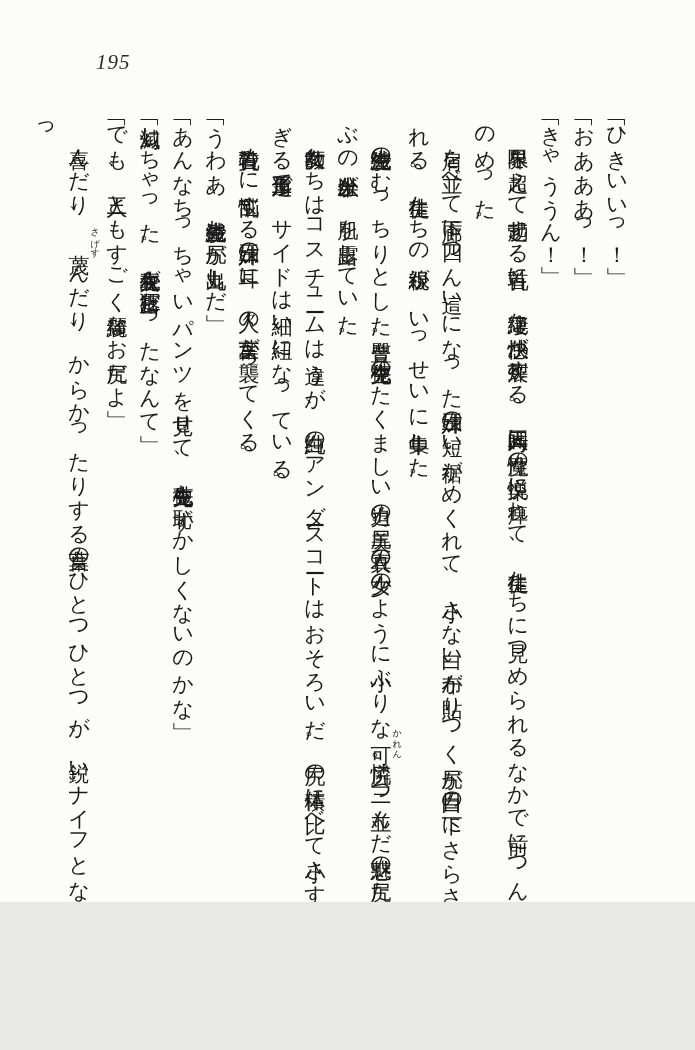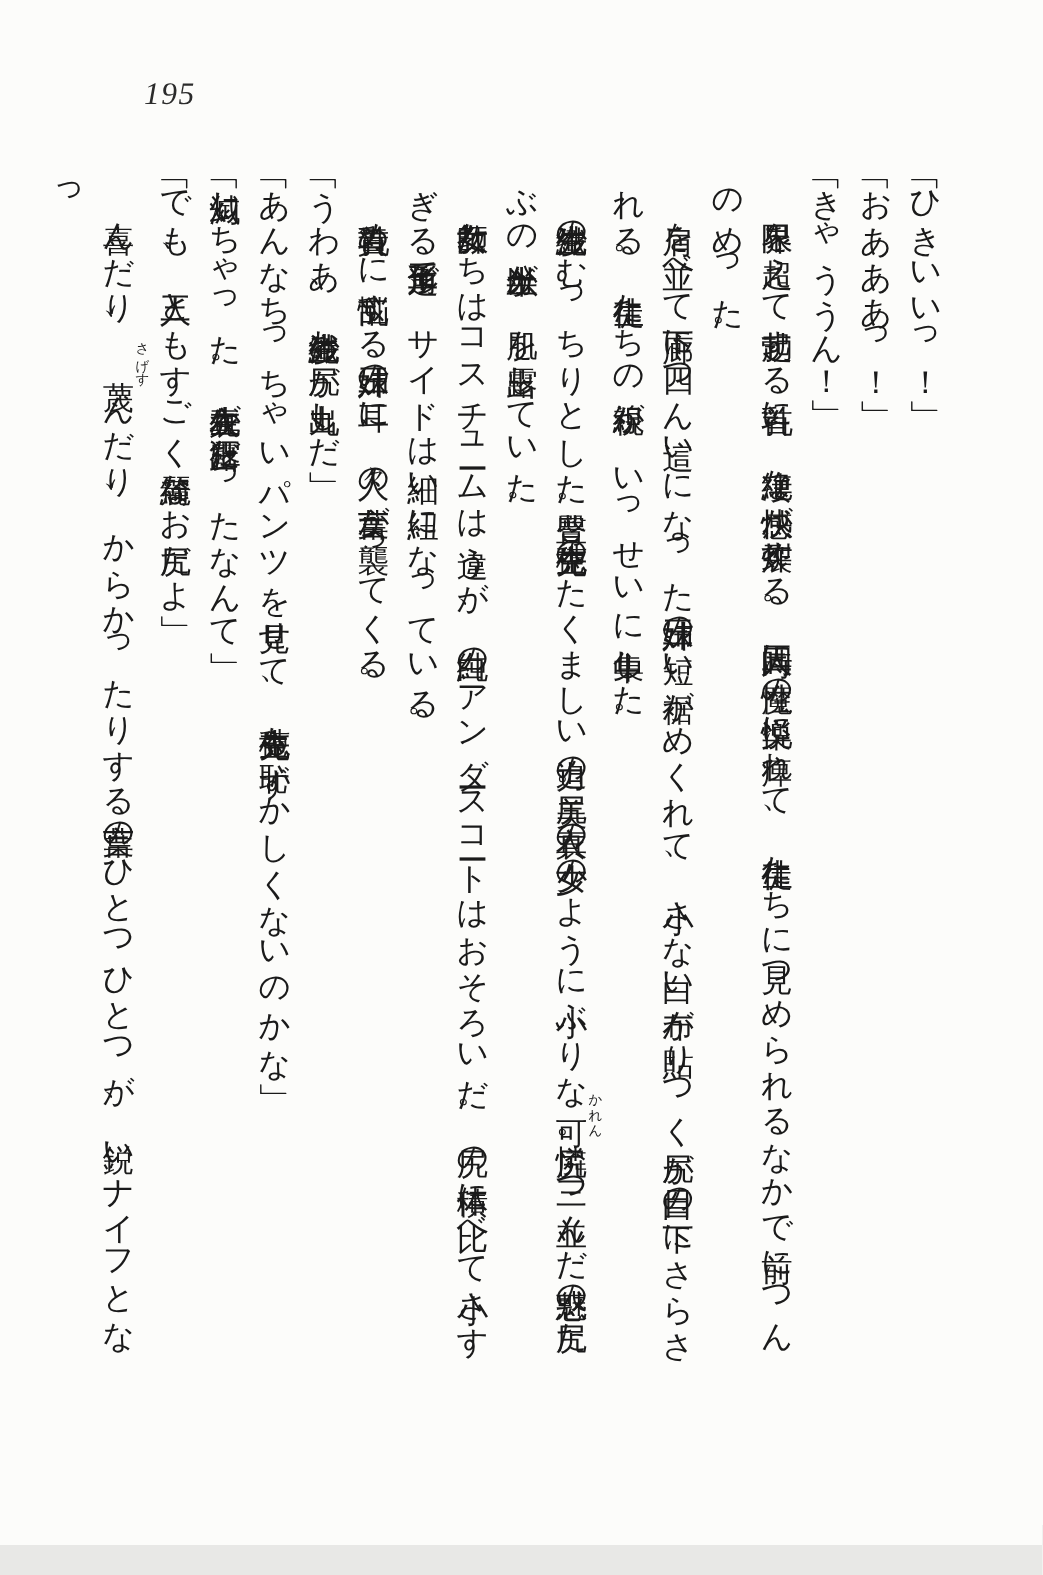--- a/index.html
+++ b/index.html
@@ -3,21 +3,21 @@
 <meta charset="utf-8">
 <style>
   html, body {
     margin: 0;
     padding: 0;
     background: #e8e8e6;
   }
   .page {
     position: relative;
     width: 695px;
-    height: 1030px;
+    height: 902px;
     background: #fcfcfa;
     color: #1a1a1a;
     font-family: "Liberation Serif", "DejaVu Serif", serif;
     overflow: hidden;
     margin: 0 auto;
   }
   .page-number {
     position: absolute;
     top: 50px;
     left: 96px;

